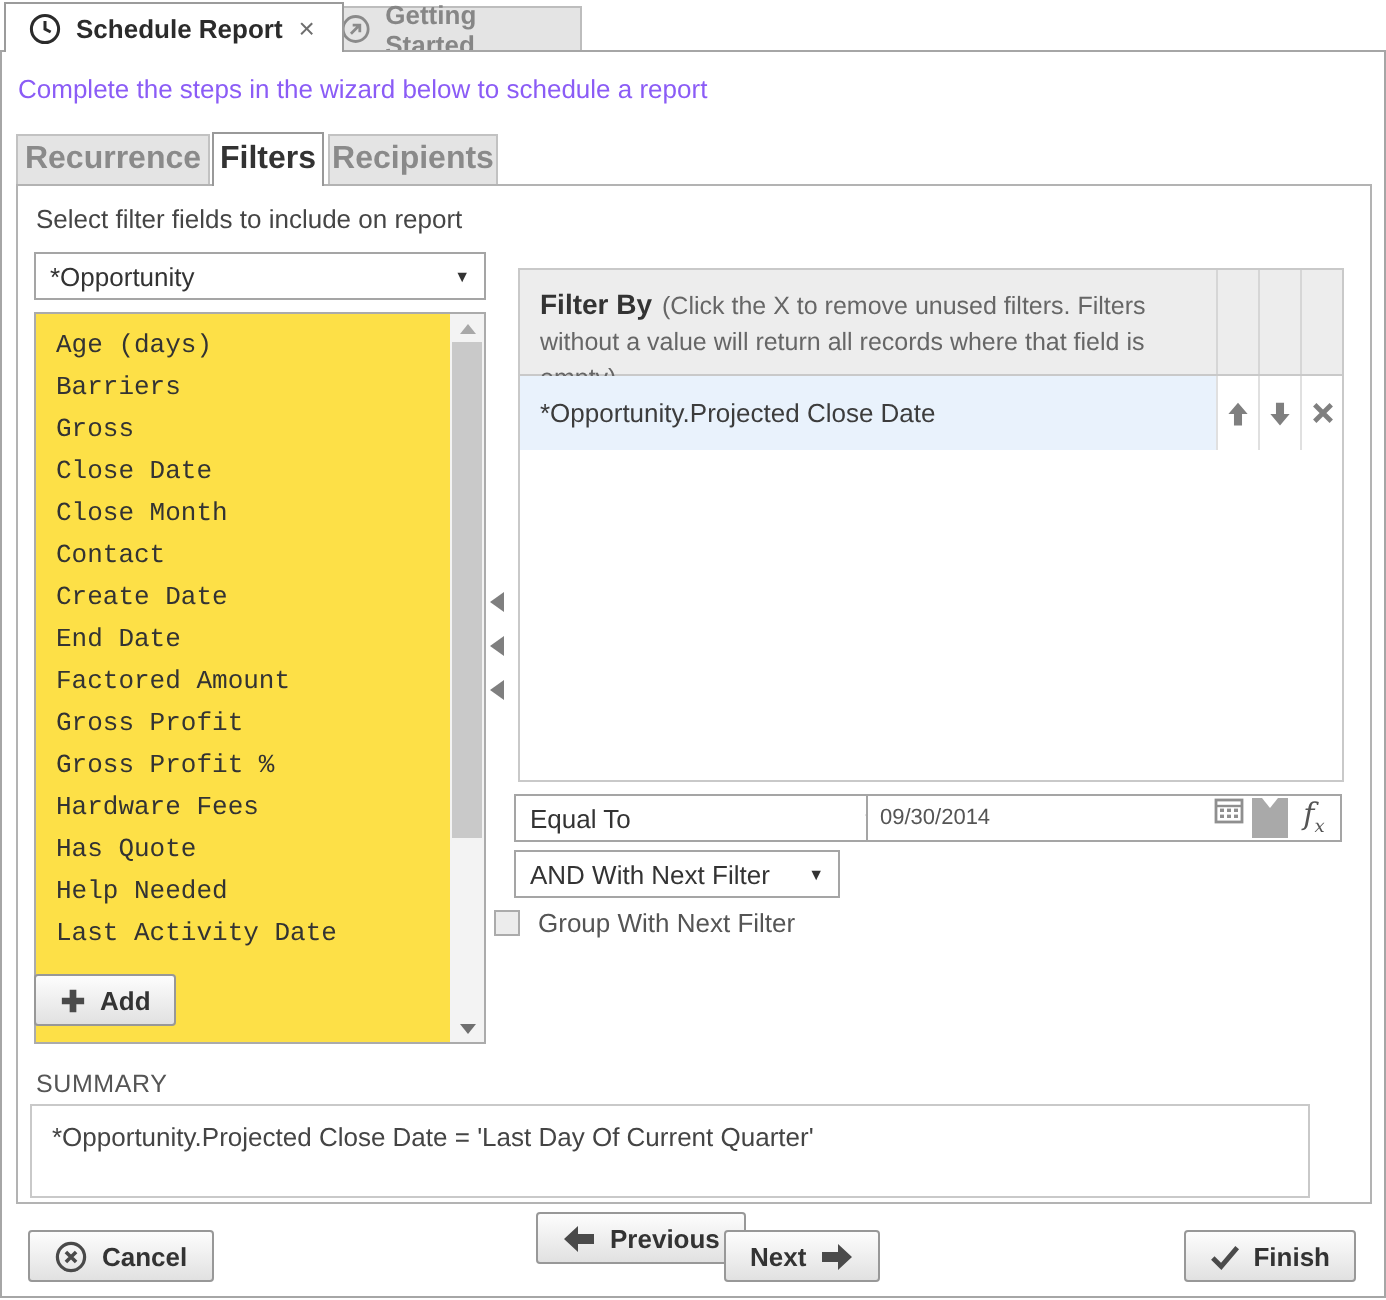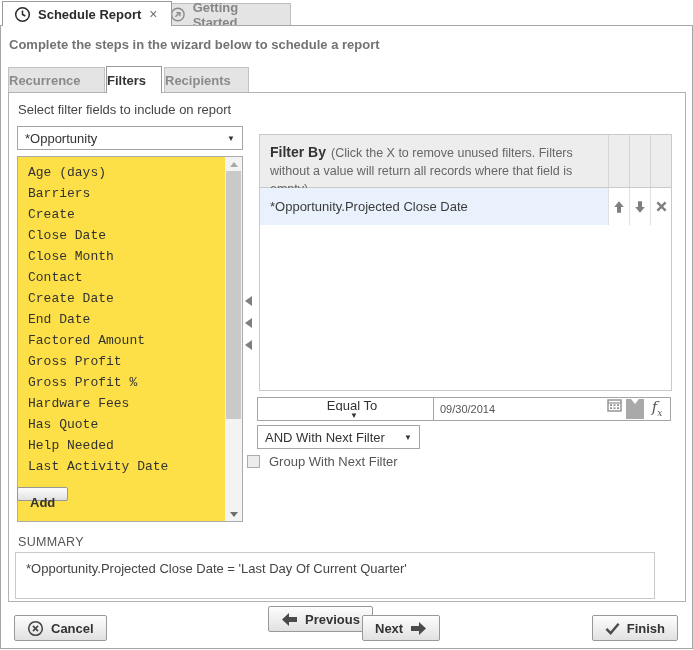--- a/index.html
+++ b/index.html
@@ -12,41 +12,41 @@
   .top-tab { position:absolute; display:flex; align-items:center; gap:7px;
     padding:0 11px; font-weight:bold; font-size:13px; cursor:pointer; }
   .top-tab.active { left:2px; top:1px; width:170px; height:25px; background:#fff;
     border:1px solid #9b9b9b; border-bottom:none; color:#2b2b2b; z-index:3;text-align:right; }
   .top-tab.inactive { left:154px; top:3px; width:137px; height:22px; background:#e4e4e4;
     border:1px solid #bdbdbd; border-bottom:none; color:#868686; z-index:0;padding-left:15px; }
   .tab-close { color:#6e6e6e; font-weight:normal; font-size:14px; margin-left:1px; cursor:pointer; }
   
   .window-body { position:absolute; left:0; top:25px; width:693px; height:624px;
     border:1px solid #a6a6a6; background:#fff; z-index:1; }
-  .intro { position:absolute; left:8px; top:11px; color:#737373;font-weight:bold; }
-  
-  .wiz-tab { position:absolute; display:flex; align-items:center; 
-    font-weight:bold; font-size:13px; cursor:pointer; }
+  .intro { position:absolute; left:8px; top:11px; color:#8b5cf6; }
+  
+  .wiz-tab { position:absolute; display:flex; align-items:center; justify-content:center;
+    font-weight:bold; font-size:16px; cursor:pointer; }
   .wiz-tab.inactive { top:41px; height:25px; background:#e4e4e4;
     border:1px solid #c2c2c2; border-bottom:none; color:#8a8a8a; }
   .wiz-tab.active { left:105px; top:40px; width:56px; height:27px; background:#fff;
     border:1px solid #999; border-bottom:none; color:#333; z-index:2; }
   #tab-recurrence { left:7px;  width:97px; }
   #tab-recipients { left:163px; width:85px; }
   
   .panel { position:absolute; left:7px; top:66px; width:678px; height:510px;
     border:1px solid #b3b3b3; background:#fff; }
   .select-label { position:absolute; left:9px; top:9px; color:#454545; }
   
   .select { position:absolute; height:24px; border:1px solid #a5a5a5; background:#fff;
     display:flex; align-items:center; padding:0 7px; cursor:pointer; color:#333; }
   .select .select-text { flex:1; overflow:hidden; white-space:nowrap; }
   .select .select-arrow { font-size:8px; color:#333; margin-left:4px; }
   #category-select { left:8px; top:33px; width:226px; }
-  #operator-select { left:248px; top:304px; width:190px;flex-direction:column; }
+  #operator-select { left:248px; top:304px; width:190px; }
   #logic-select    { left:248px; top:332px; width:163px; }
   
   .field-list { position:absolute; left:8px; top:63px; width:226px; height:366px;
     border:1px solid #ababab; background:#fde047; overflow:hidden;font-family:Liberation Mono, monospace; }
   .field-items { padding-top:5px; }
   .list-item { height:21px; line-height:21px; padding-left:10px; color:#333; cursor:pointer;
     white-space:nowrap; }
   .scrollbar { position:absolute; right:0; top:0; bottom:0; width:17px; background:#f3f3f3; }
   .sb-arrow { position:absolute; left:0; width:17px; height:14px;
     display:flex; align-items:center; justify-content:center; cursor:pointer; }
@@ -61,21 +61,21 @@
   
   .splitter { position:absolute; left:236px; top:203px; display:flex; flex-direction:column;
     gap:12px; cursor:pointer; }
   .splitter-arrow { width:0; height:0; border-top:5px solid transparent;
     border-bottom:5px solid transparent; border-right:7px solid #7f7f7f; }
   
   .btn { display:inline-flex; align-items:center; gap:7px; padding:0 12px; height:26px;
     border:1px solid #989898; border-radius:2px;
     background:linear-gradient(#fdfdfd,#e1e1e1); font-weight:bold; font-size:13px;
     color:#333; cursor:pointer; }
-  #add-button { position:absolute; left:8px; top:394px; height:14px;flex-direction:column; }
+  #add-button { position:absolute; left:8px; top:394px; height:26px; }
   
   .fb-table { position:absolute; left:250px; top:41px; width:413px; height:257px;
     border:1px solid #c9c9c9; display:flex; flex-direction:column; background:#fff; }
   .fb-header { display:flex; background:#ededed; border-bottom:1px solid #c9c9c9; height:53px; }
   .fb-header-main { flex:1; padding:7px 8px 0 10px; font-size:12.5px; color:#666; line-height:1.45; }
   .fb-title { font-weight:bold; color:#333; font-size:14px; margin-right:5px; }
   .fb-header-cell { width:21px; border-left:1px solid #d6d6d6; }
   .fb-row { display:flex; height:37px; }
   .fb-row-label { flex:1; background:#e9f2fc; display:flex; align-items:center;
     padding-left:10px; color:#3c3c3c; cursor:pointer; }
@@ -148,21 +148,21 @@
     <div class="select" id="category-select">
       <span class="select-text">*Opportunity</span>
       <span class="select-arrow">▼</span>
     </div>
 
     <div class="field-list">
       <div class="field-items">
 
       <div class="list-item">Age (days)</div>
           <div class="list-item">Barriers</div>
-          <div class="list-item">Create</div>
+          <div class="list-item">Gross</div>
           <div class="list-item">Close Date</div>
           <div class="list-item">Close Month</div>
           <div class="list-item">Contact</div>
           <div class="list-item">Create Date</div>
           <div class="list-item">End Date</div>
           <div class="list-item">Factored Amount</div>
           <div class="list-item">Gross Profit</div>
           <div class="list-item">Gross Profit %</div>
           <div class="list-item">Hardware Fees</div>
           <div class="list-item">Has Quote</div>

